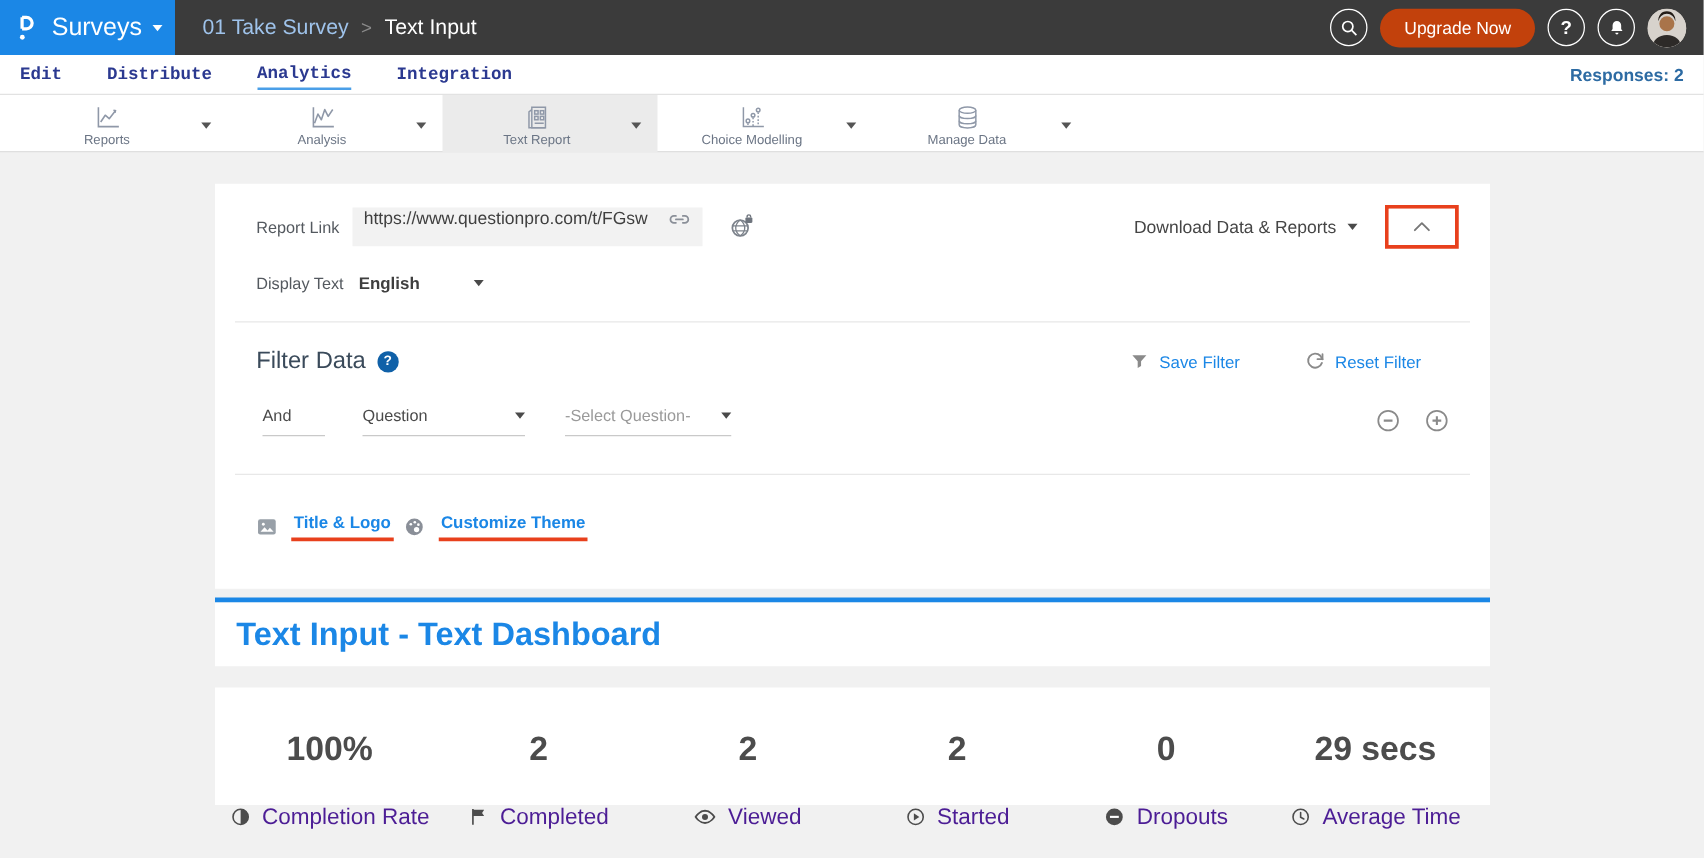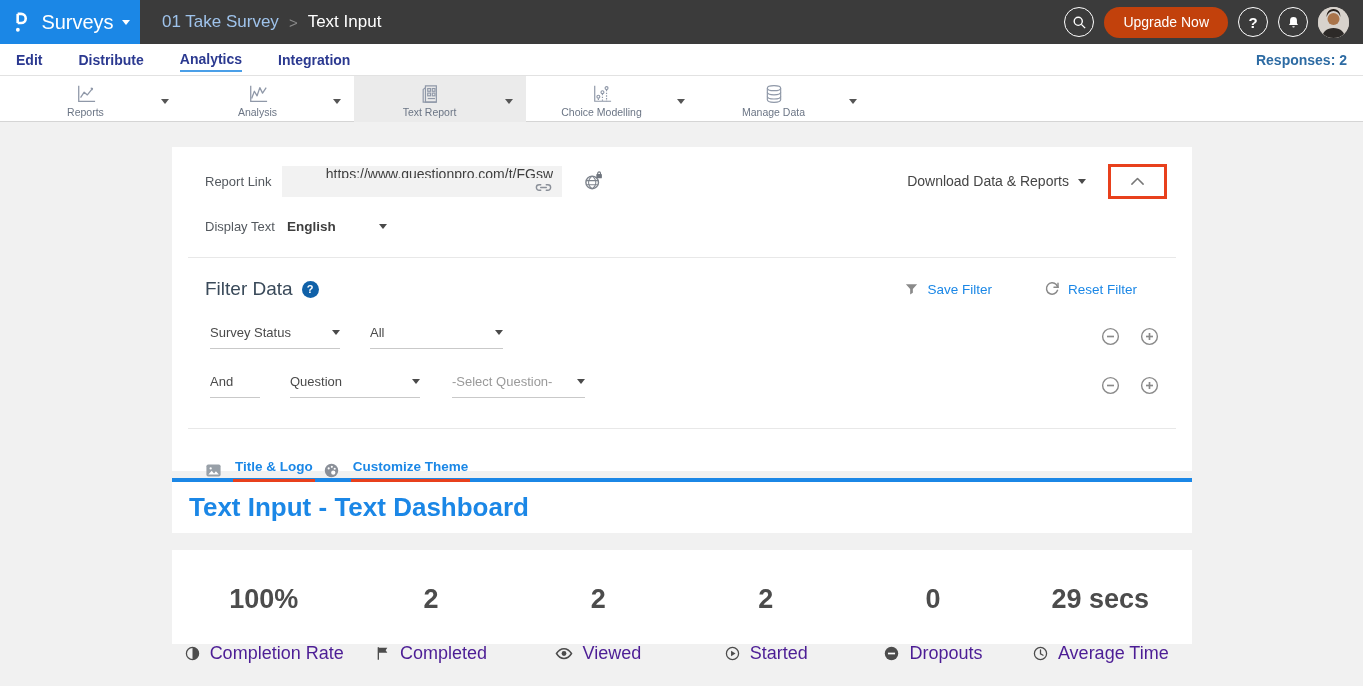--- a/index.html
+++ b/index.html
@@ -17,42 +17,42 @@
   .bc-parent { color:#9fc3eb; cursor:pointer; }
   .bc-sep { color:#8a8a8a; font-size:15px; }
   .bc-current { color:#ffffff; }
   .topbar-right { margin-left:auto; margin-right:14px; display:flex; align-items:center; gap:10px; }
   .circle-btn { width:30px; height:30px; border:1.6px solid #fff; border-radius:50%; display:flex; align-items:center; justify-content:center; cursor:pointer; background:transparent; color:#fff; font-weight:bold; font-size:15px; }
   .upgrade-btn { height:31px; padding:0 19px; border:none; border-radius:16px; background:#c2410c; color:#fff; font-weight:normal; font-size:14px; cursor:pointer; font-family:"Liberation Sans",sans-serif; }
   .avatar { width:31px; height:31px; border-radius:50%; overflow:hidden; background:#cfc9c2; cursor:pointer; }
 
   
   .subnav { height:32px; background:#fff; border-bottom:1px solid #e2e2e2; display:flex; align-items:center; padding:0 16px; }
-  .subnav-item { margin-right:36px; font-size:14px; font-weight:bold; color:#2b3990; cursor:pointer; padding:4px 0 3px; }
+  .subnav-item { margin-right:36px; font-size:14px; font-weight:bold; color:#2b3990; cursor:pointer; padding:4px 0 3px;font-family:Liberation Mono, monospace; }
   .subnav-item.active { border-bottom:2px solid #4a9fe8; }
   .responses { margin-left:auto; font-size:14px; font-weight:bold; color:#2d6ba3; }
 
   
   .tabbar { height:46px; background:#fff; border-bottom:1px solid #d5d5d5; display:flex; padding-left:10px; }
   .tab { width:172px; height:46px; display:flex; align-items:center; cursor:pointer; }
   .tab.active { background:#ebebeb; }
   .tab-main { flex:1; display:flex; flex-direction:column; align-items:center; justify-content:center; gap:2px; padding-top:4px; }
   .tab-label { font-size:10.5px; color:#6b7585; }
   .tab-caret { margin-right:13px; }
   .tab-caret .caret { border-top-color:#555; }
   .tab svg { stroke:#8f98a8; }
 
   
   .content { height:564px; background:#f1f1f1; overflow:hidden; }
   .card { width:1020px; margin-left:172px; background:#fff; }
   .panel { margin-top:25px; height:324px; padding-top:12px; }
 
   .rl-row { display:flex; align-items:center; padding:0 25px 0 33px; height:44px; }
   .field-label { width:72px; font-size:13px; color:#54595f; flex:none; }
-  .link-input { width:280px; height:31px; background:#f2f2f2; display:flex; align-items:flex-end; padding:0 9px; margin-left:5px;flex-direction:column; }
+  .link-input { width:280px; height:31px; background:#f2f2f2; display:flex; align-items:flex-start; padding:0 9px; margin-left:5px; }
   .link-url { flex:1; font-size:14px; color:#3f3f3f; white-space:nowrap; overflow:hidden; }
   .globe-wrap { margin-left:21px; cursor:pointer; display:flex; }
   .download { margin-left:auto; display:flex; align-items:center; gap:9px; cursor:pointer; }
   .download-label { font-size:14px; color:#454545; }
   .annotate-box { margin-left:22px; border:3px solid #e8401c; }
   .collapse-btn { width:53px; height:29px; background:#fff; border:none; display:flex; align-items:center; justify-content:center; cursor:pointer; }
 
   .dt-row { display:flex; align-items:center; padding:0 33px; height:38px; margin-top:4px; }
   .plain-select { width:100px; margin-left:10px; display:flex; align-items:center; justify-content:space-between; cursor:pointer;font-weight:bold; }
   .plain-select .val { font-size:13.5px; color:#3f3f3f; }
@@ -269,41 +269,20 @@
           <span class="f-action">
             <svg width="16" height="16" viewBox="0 0 24 24" fill="none" stroke="#8a8a8a" stroke-width="2.2" stroke-linecap="round">
               <polyline points="21 3.5 21 9.5 15 9.5"></polyline>
                 <path d="M20.3 14a8.5 8.5 0 1 1-1.9-8.6l2.6 4.1"></path>
             </svg>
             <span>Reset Filter</span>
           </span>
         </div>
       </div>
 
-      <div class="filter-row">
-        <div class="ufield w130">
-          <span class="fval">Survey Status</span>
-          <span class="caret"></span>
-        </div>
-        <div class="ufield w133 gap30">
-          <span class="fval">All</span>
-          <span class="caret"></span>
-        </div>
-        <div class="row-actions">
-          <svg width="21" height="21" viewBox="0 0 24 24" fill="none" stroke="#8a8a8a" stroke-width="1.6">
-            <circle cx="12" cy="12" r="9"></circle>
-              <line x1="8" y1="12" x2="16" y2="12" stroke-width="1.9"></line>
-          </svg>
-          <svg width="21" height="21" viewBox="0 0 24 24" fill="none" stroke="#8a8a8a" stroke-width="1.6">
-            <circle cx="12" cy="12" r="9"></circle>
-              <line x1="8" y1="12" x2="16" y2="12" stroke-width="1.9"></line>
-              <line x1="12" y1="8" x2="12" y2="16" stroke-width="1.9"></line>
-          </svg>
-        </div>
-      </div>
 
       <div class="filter-row">
         <div class="ufield w50">
           <span class="fval">And</span>
         </div>
         <div class="ufield w130 gap30">
           <span class="fval">Question</span>
           <span class="caret"></span>
         </div>
         <div class="ufield w133 gap32 muted">

